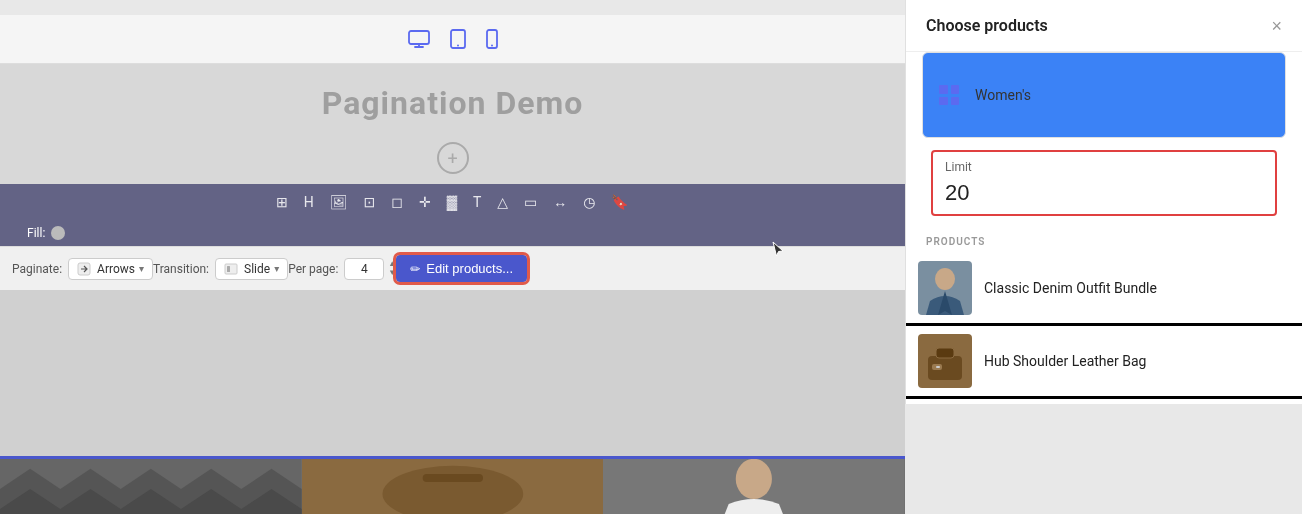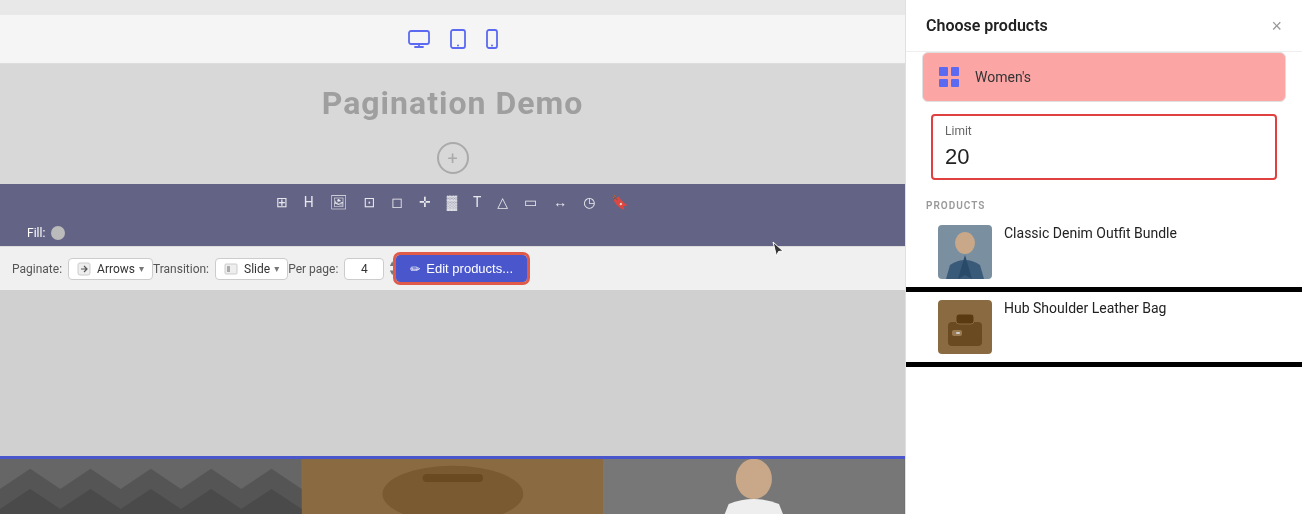--- a/index.html
+++ b/index.html
@@ -212,21 +212,21 @@
     .product-img-placeholder:nth-child(1) { background: #777; }
     .product-img-placeholder:nth-child(2) { background: #8a6a50; }
     .product-img-placeholder:nth-child(3) { background: #666; }
 
     
     .right-panel {
       position: absolute;
       right: 0;
       top: 0;
       width: 397px;
-      height: 514px;
+      height: 404px;
       background: #fff;
       border-left: 1px solid #e0e0e0;
       display: flex;
       flex-direction: column;
     }
 
     
     .panel-header {
       display: flex;
       align-items: center;
@@ -268,24 +268,24 @@
       background: none;
       border: none;
       cursor: pointer;
     }
 
     .selected-item {
       display: flex;
       align-items: center;
       gap: 12px;
       margin: 0 16px 12px;
-      padding: 10px 12px;
+      padding: 28px 12px;
       border: 1px solid #e0e0e0;
       border-radius: 6px;
-      background: #fca5a5;
+      background: #3b82f6;
     }
 
     .grid-icon {
       width: 28px;
       height: 28px;
       display: grid;
       grid-template-columns: 1fr 1fr;
       gap: 3px;
       padding: 4px;
     }
@@ -336,24 +336,24 @@
     .products-label {
       font-size: 10px;
       font-weight: 600;
       color: #999;
       letter-spacing: 1px;
       padding: 8px 20px 6px;
     }
 
     .product-row {
       display: flex;
-      align-items: flex-start;
+      align-items: center;
       gap: 12px;
-      padding: 8px 32px;
-      border-bottom: 5px solid #000000;
+      padding: 8px 12px;
+      border-bottom: 3px solid #000000;
     }
 
     .product-thumb {
       width: 54px;
       height: 54px;
       border-radius: 4px;
       overflow: hidden;
       flex-shrink: 0;
     }
 

